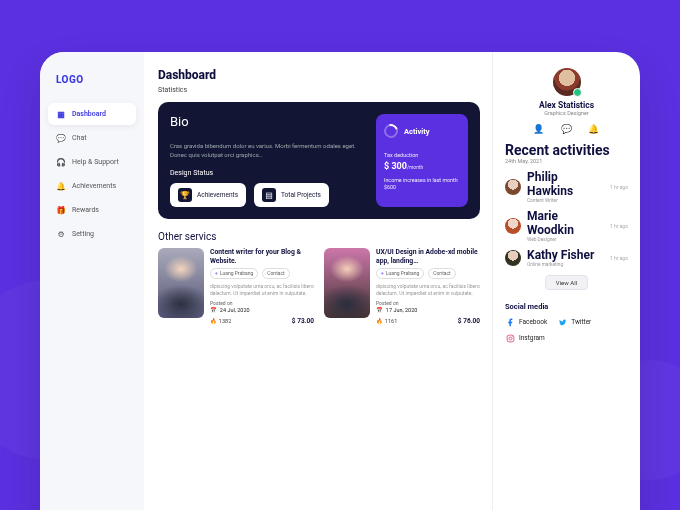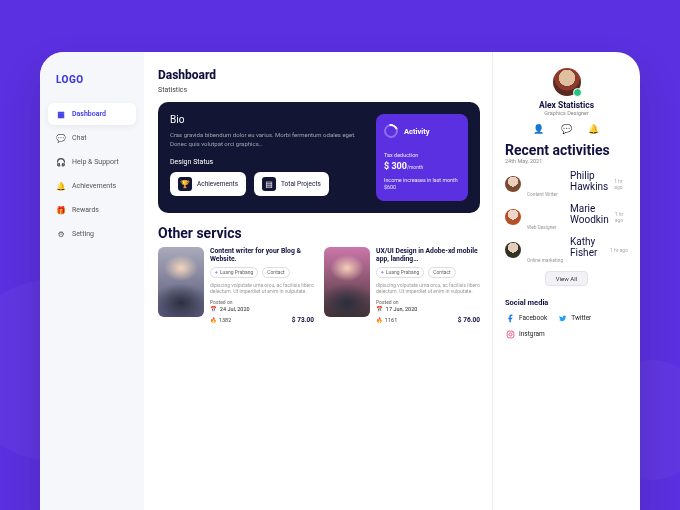--- a/index.html
+++ b/index.html
@@ -83,21 +83,21 @@
 
   .profile-card {
     background: #131534;
     border-radius: 10px;
     padding: 12px;
     display: flex;
     gap: 10px;
   }
   .pc-left { flex: 1; display: flex; flex-direction: column; }
   .pc-name { color: #fff; font-weight: 700; font-size: 9px; margin-bottom: 8px; }
-  .pc-label { color: #fff; font-size: 10px; margin-bottom: 6px; }
+  .pc-label { color: #fff; font-size: 13px; margin-bottom: 13px; }
   .pc-bio { color: #9aa; font-size: 6px; line-height: 1.45; margin-bottom: 10px; max-width: 190px; }
   .pc-status { color: #fff; font-size: 7px; margin-bottom: 6px; }
   .pc-btns { display: flex; gap: 8px; }
   .pc-btn {
     background: #fff; color: #131534;
     border-radius: 6px;
     padding: 5px 8px;
     font-size: 6.5px;
     display: inline-flex; align-items: center; gap: 5px;
     cursor: pointer;
@@ -123,21 +123,21 @@
     border: 2px solid rgba(255,255,255,.3);
     border-top-color: #fff;
     transform: rotate(30deg);
   }
   .activity-title { font-size: 7.5px; font-weight: 700; }
   .act-label { font-size: 5.5px; opacity: .9; margin-bottom: 3px; }
   .act-price { font-size: 9px; font-weight: 700; }
   .act-price .per { font-size: 5px; font-weight: 400; opacity: .85; }
   .act-note  { font-size: 5.3px; opacity: .9; margin-top: 6px; line-height: 1.3; }
 
-  .section-h { font-size: 14px; font-weight: 700; color: #101040; margin: 12px 0 6px; }
+  .section-h { font-size: 10px; font-weight: 400; color: #101040; margin: 12px 0 6px; }
 
   .services { display: flex; gap: 10px; }
   .svc {
     flex: 1;
     display: flex; gap: 6px;
   }
   .svc-img {
     width: 46px; height: 70px; border-radius: 6px;
     background: linear-gradient(180deg,#888,#666);
     position: relative; overflow: hidden;
@@ -194,21 +194,21 @@
   .rp-h { font-size:14px; font-weight:700; color:#101040; }
   .rp-sub { font-size:5.5px; color:#888; margin-bottom:6px;}
 
   .act-list { display:flex; flex-direction:column; gap:6px; }
   .act-item { display:flex; align-items:center; gap:6px; }
   .av-sm { width:16px; height:16px; border-radius:50%; flex-shrink:0;
            background: radial-gradient(circle at 50% 35%, #e8cfc0 38%, #7a4a30 39%); }
   .av-sm.a2 { background: radial-gradient(circle at 50% 35%, #f0d6c8 38%, #b5502a 39%); }
   .av-sm.a3 { background: radial-gradient(circle at 50% 35%, #e6ccbb 38%, #332 39%); }
   .ai-body { flex:1; }
-  .ai-name { font-size:10px; font-weight:400; color:#101040;margin-left:43px; }
+  .ai-name { font-size:12px; font-weight:700; color:#101040; }
   .ai-role { font-size:4.8px; color:#999; }
   .ai-time { font-size:5px; color:#aaa; }
 
   .view-all {
     align-self:center; margin-top:8px;
     font-size:6px; color:#333;
     background:#f2f2f6; border:1px solid #e2e2ea;
     padding:3px 10px; border-radius:4px; cursor:pointer;
   }
 

